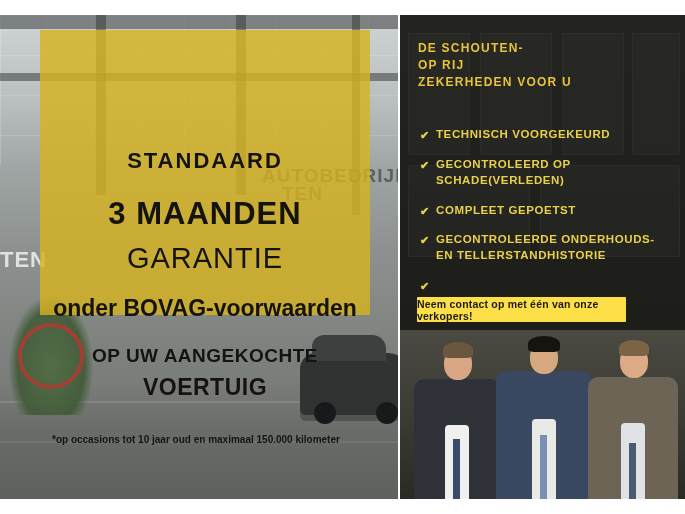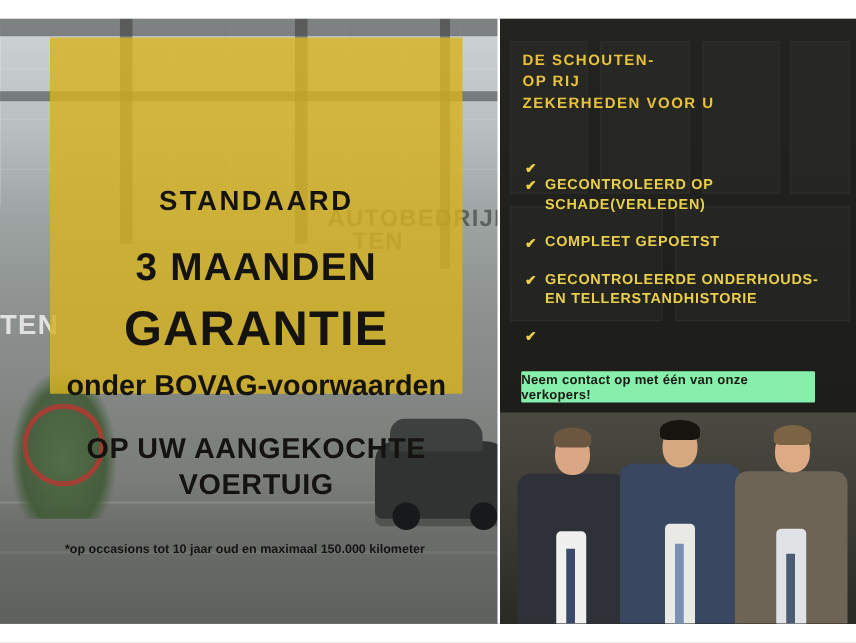--- a/index.html
+++ b/index.html
@@ -152,32 +152,32 @@
     letter-spacing: 2px;
   }
   .big1 {
     top: 166px;
     font-size: 31px;
     font-weight: bold;
     letter-spacing: 1px;
   }
   .big2 {
     top: 212px;
-    font-size: 39px;
-    font-weight: bold;
+    font-size: 29px;
+    font-weight: normal;
     letter-spacing: 1px;
   }
   .sub {
     top: 265px;
     font-size: 23px;
     font-weight: bold;
   }
   .big3 {
     top: 315px;
-    font-size: 23px;
+    font-size: 19px;
     font-weight: bold;
     letter-spacing: 0.5px;
   }
   .big4 {
     top: 344px;
     font-size: 23px;
     font-weight: bold;
     letter-spacing: 0.5px;
   }
   .disclaimer {
@@ -244,23 +244,23 @@
     position: absolute;
     left: 0;
     top: 1px;
     color: #ead04a;
     font-size: 11px;
   }
   .cta {
     position: absolute;
     left: 17px;
     top: 282px;
-    width: 235px;
+    width: 209px;
     height: 25px;
-    background: #86efac;
+    background: #fde047;
     display: flex;
     align-items: center;
     justify-content: center;
     color: #1b1a15;
     font-size: 10.5px;
     font-weight: bold;
     letter-spacing: 0.2px;
     border-radius: 1px;
   }
   
@@ -372,20 +372,21 @@
 
     <div class="headline">
       <div>DE SCHOUTEN-</div>
       <div>OP RIJ</div>
       <div>ZEKERHEDEN VOOR U</div>
     </div>
 
     <div class="bullets">
       <div class="bullet">
         <span class="chk">✔</span>
+        <span>TECHNISCH VOORGEKEURD</span>
       </div>
       <div class="bullet">
         <span class="chk">✔</span>
         <span>GECONTROLEERD OP SCHADE(VERLEDEN)</span>
       </div>
       <div class="bullet">
         <span class="chk">✔</span>
         <span>COMPLEET GEPOETST</span>
       </div>
       <div class="bullet">

